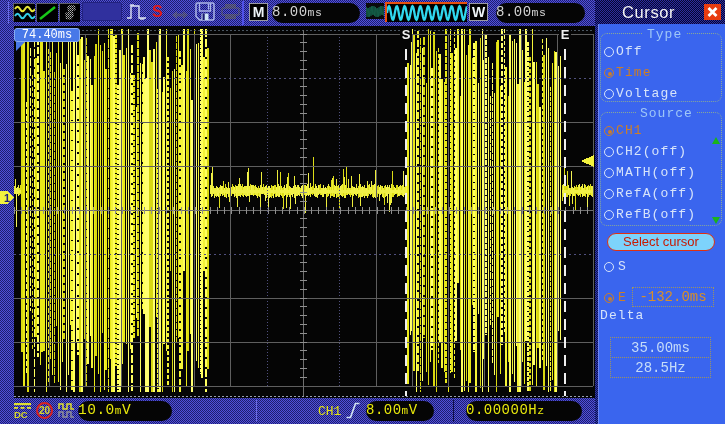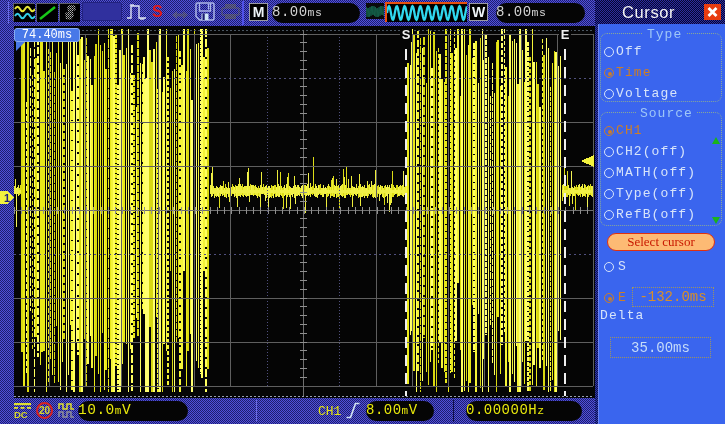--- a/index.html
+++ b/index.html
@@ -659,21 +659,21 @@
           <rect x="6.5" y="5" width="4" height="1.8"></rect>
           <rect x="13" y="5" width="4" height="1.8"></rect>
         </g>
 <text x="0" y="15.5" font-size="9.5" font-weight="bold" fill="#d8d828" font-family="Liberation Sans,sans-serif">DC</text>
       </svg></div>
 <div class="abs" style="left:36px;top:402px;width:17px;height:17px;border:2px solid #d82020;border-radius:50%;color:#d8d828;font-size:10px;font-weight:bold;text-align:center;line-height:13px">20</div>
 <div class="abs" style="left:58px;top:402px"><svg width="17" height="16" viewBox="0 0 17 16">
 <path d="M1 7 L1 2 L5 2 L5 7 L9 7 L9 2 L13 2 L13 7 L16 7" fill="none" stroke="#e0e030" stroke-width="1.5"></path>
 <path d="M1 15 L1 10 L5 10 L5 15 L9 15 L9 10 L13 10 L13 15 L16 15" fill="none" stroke="#8f8f98" stroke-width="1.5"></path>
       </svg></div>
-<div class="pill" style="left:78px;top:401px;width:110px;height:20px;color:#e9e90c;font-size:14.5px;line-height:19px">10.0<span style="font-size:11px">m</span>V</div>
+<div class="pill" style="left:78px;top:401px;width:94px;height:20px;color:#e9e90c;font-size:14.5px;line-height:19px">10.0<span style="font-size:11px">m</span>V</div>
 <div class="abs" style="left:256px;top:400px;width:1px;height:22px;background:#6a6ae0"></div>
 <div class="abs" style="left:318px;top:404px;color:#e2e214;font-family:'Liberation Mono',monospace;font-size:13px">CH1</div>
 <div class="abs" style="left:346px;top:401px"><svg width="14" height="18" viewBox="0 0 14 18">
 <path d="M0.5 16.5 L4.5 16.5 L9.5 2.5 L13.5 2.5" fill="none" stroke="#cfe0f4" stroke-width="1.7"></path>
       </svg></div>
 <div class="pill" style="left:366px;top:401px;width:68px;height:20px;color:#e9e90c;font-size:14px;line-height:19px">8.00<span style="font-size:11px">m</span>V</div>
 <div class="abs" style="left:453px;top:400px;width:1px;height:22px;background:#101048"></div>
 <div class="pill" style="left:466px;top:401px;width:116px;height:20px;color:#e9e90c;font-size:14px;line-height:19px">0.00000H<span style="font-size:11.5px">z</span></div>
 
 <div class="abs" style="left:595px;top:0;width:130px;height:424px;background:#3a65ee"></div>
@@ -696,33 +696,34 @@
 
 <div class="abs" style="left:600px;top:112px;width:122px;height:114px;border:1px dotted #88a898;border-radius:7px"></div>
 <div class="abs" style="left:636px;top:106px;background:#3a65ee;padding:0 4px;font-family:'Liberation Mono',monospace;font-size:13px;color:#9fc7f7;letter-spacing:1px">Source</div>
 <div class="radio on" style="left:604px;top:126px"></div>
 <div class="mtxt orange" style="left:616px;top:123px">CH1</div>
 <div class="radio" style="left:604px;top:147px"></div>
 <div class="mtxt" style="left:616px;top:144px">CH2(off)</div>
 <div class="radio" style="left:604px;top:168px"></div>
 <div class="mtxt" style="left:616px;top:165px">MATH(off)</div>
 <div class="radio" style="left:604px;top:189px"></div>
-<div class="mtxt" style="left:616px;top:186px">Type(off)</div>
+<div class="mtxt" style="left:616px;top:186px">RefA(off)</div>
 <div class="radio" style="left:604px;top:210px"></div>
 <div class="mtxt" style="left:616px;top:207px">RefB(off)</div>
 <div class="abs" style="left:712px;top:130px"><svg width="8" height="7" viewBox="0 0 8 7">
         <path d="M4 0 L8 7 L0 7 Z" fill="#1ab41a"></path>
       </svg></div>
 <div class="abs" style="left:712px;top:210px"><svg width="8" height="7" viewBox="0 0 8 7">
         <path d="M0 0 L8 0 L4 7 Z" fill="#1ab41a"></path>
       </svg></div>
 
-<div class="abs" style="left:607px;top:233px;width:108px;height:18px;background:#fdba74;border:1px solid #e03010;border-radius:9px;color:#c81800;font-family:Liberation Serif, serif;font-size:13px;text-align:center;line-height:16px;letter-spacing:0px">Select cursor</div>
+<div class="abs" style="left:607px;top:233px;width:108px;height:18px;background:#7dd3fc;border:1px solid #e03010;border-radius:9px;color:#c81800;font-family:Liberation Sans, sans-serif;font-size:13px;text-align:center;line-height:16px;letter-spacing:0px">Select cursor</div>
 
 <div class="radio" style="left:604px;top:262px"></div>
 <div class="mtxt" style="left:618px;top:259px">S</div>
 <div class="radio on" style="left:604px;top:293px"></div>
 <div class="mtxt orange" style="left:618px;top:290px">E</div>
 <div class="vbox" style="left:632px;top:287px;width:82px;height:20px;line-height:19px">-132.0ms</div>
 
 <div class="mtxt" style="left:600px;top:308px">Delta</div>
 <div class="vbox" style="left:610px;top:337px;width:101px;height:21px;line-height:20px;font-size:14px;color:#c6dcf8">35.00ms</div>
+<div class="vbox" style="left:610px;top:357px;width:101px;height:21px;line-height:20px;font-size:14px;color:#c6dcf8">28.5Hz</div>
 
 </div>
 </body></html>

